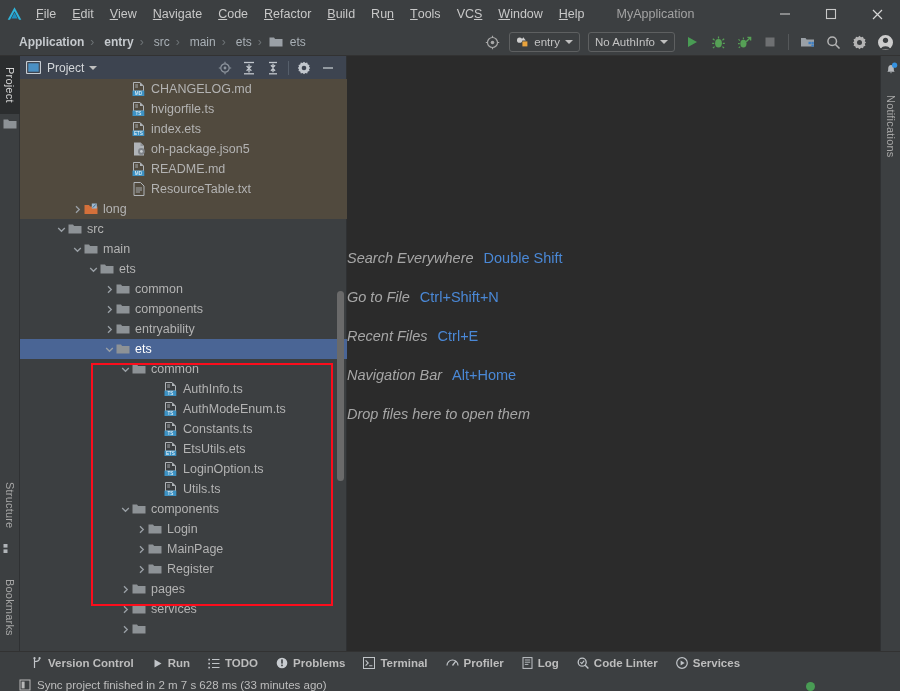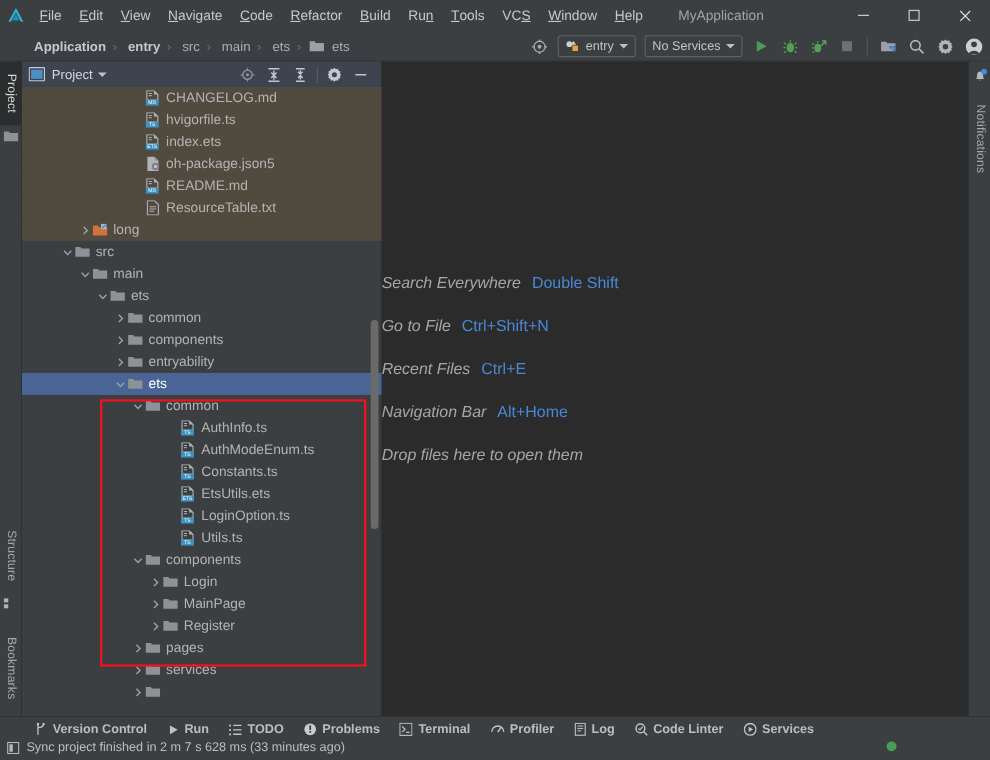--- a/index.html
+++ b/index.html
@@ -27,21 +27,21 @@
   .win-title { font-size:12.5px; color:#a3a3a3; margin-left:24px; }
   .win-controls { position:absolute; right:0; top:0; height:28px; display:flex; }
   .win-btn { width:46px; height:28px; display:flex; align-items:center; justify-content:center; color:#c8c8c8; }
 
   
   .navbar {
     position:absolute; left:0; top:28px; width:900px; height:28px;
     background:#3c3f41; display:flex; align-items:center;
     border-bottom:1px solid #323232;
   }
-  .crumbs { display:flex; align-items:center; padding-left:24px; }
+  .crumbs { display:flex; align-items:center; padding-left:12px; }
   .crumb { font-size:12px; color:#a9b0b6; padding:0 3px; white-space:nowrap; }
   .crumb.bold { font-weight:bold; color:#c5c9cd; }
   .crumb-sep { color:#6d7275; font-size:12px; padding:0 3px; }
   .crumb-folder { display:inline-flex; align-items:center; padding-left:4px; }
 
   .nav-right { position:absolute; right:0; top:0; height:28px; display:flex; align-items:center; padding-right:2px; }
   .tb-icon { width:26px; height:28px; display:flex; align-items:center; justify-content:center; }
   .combo {
     height:20px; border:1px solid #5e6061; border-radius:3px; display:flex; align-items:center;
     padding:0 6px; margin:0 4px; font-size:11.5px; color:#c3c3c3; gap:5px; background:transparent;
@@ -117,21 +117,21 @@
   
   .toolbar-bottom {
     position:absolute; left:0; top:651px; width:900px; height:23px;
     background:#3c3f41; display:flex; align-items:center; padding-left:24px; gap:2px;
     border-top:1px solid #323232;
     font-weight:bold;
   }
   .bb-item { display:flex; align-items:center; gap:5px; font-size:11.5px; color:#bdbdbd; padding:0 8px; height:23px; }
   .statusbar {
     position:absolute; left:0; top:674px; width:824px; height:17px;
-    background:#3c3f41; display:flex; align-items:flex-start; padding-left:6px;
+    background:#3c3f41; display:flex; align-items:flex-end; padding-left:19px;
     font-size:11.5px; color:#bdbdbd; gap:6px;
   }
   .status-dot { position:absolute; right:9px; width:9px; height:9px; border-radius:50%; background:#499c54; }
   svg { display:block; }
 </style>
 </head>
 <body>
 
 <div id="app">
 
@@ -219,21 +219,21 @@
       <div class="combo">
         <svg width="13" height="12" viewBox="0 0 13 12">
           <circle cx="3.6" cy="4.2" r="2.6" fill="#cfcfcf"></circle>
           <rect x="6.4" y="5.4" width="5" height="5" fill="#e8a33d"></rect>
           <path d="M7.3 1.2 L9.8 4.6 H4.8 Z" fill="#cfcfcf"></path>
         </svg>
         <span>entry</span>
         <span class="caret"></span>
       </div>
       <div class="combo">
-        <span>No Services</span>
+        <span>No AuthInfo</span>
         <span class="caret"></span>
       </div>
       <div class="tb-icon">
         <svg width="14" height="14" viewBox="0 0 14 14">
             <path d="M3 2 L12 7 L3 12 Z" fill="#499c54"></path>
           </svg>
       </div>
       <div class="tb-icon">
         <svg width="15" height="15" viewBox="0 0 15 15">
           <ellipse cx="7.5" cy="8.3" rx="3.4" ry="4.2" fill="#56a056"></ellipse>

